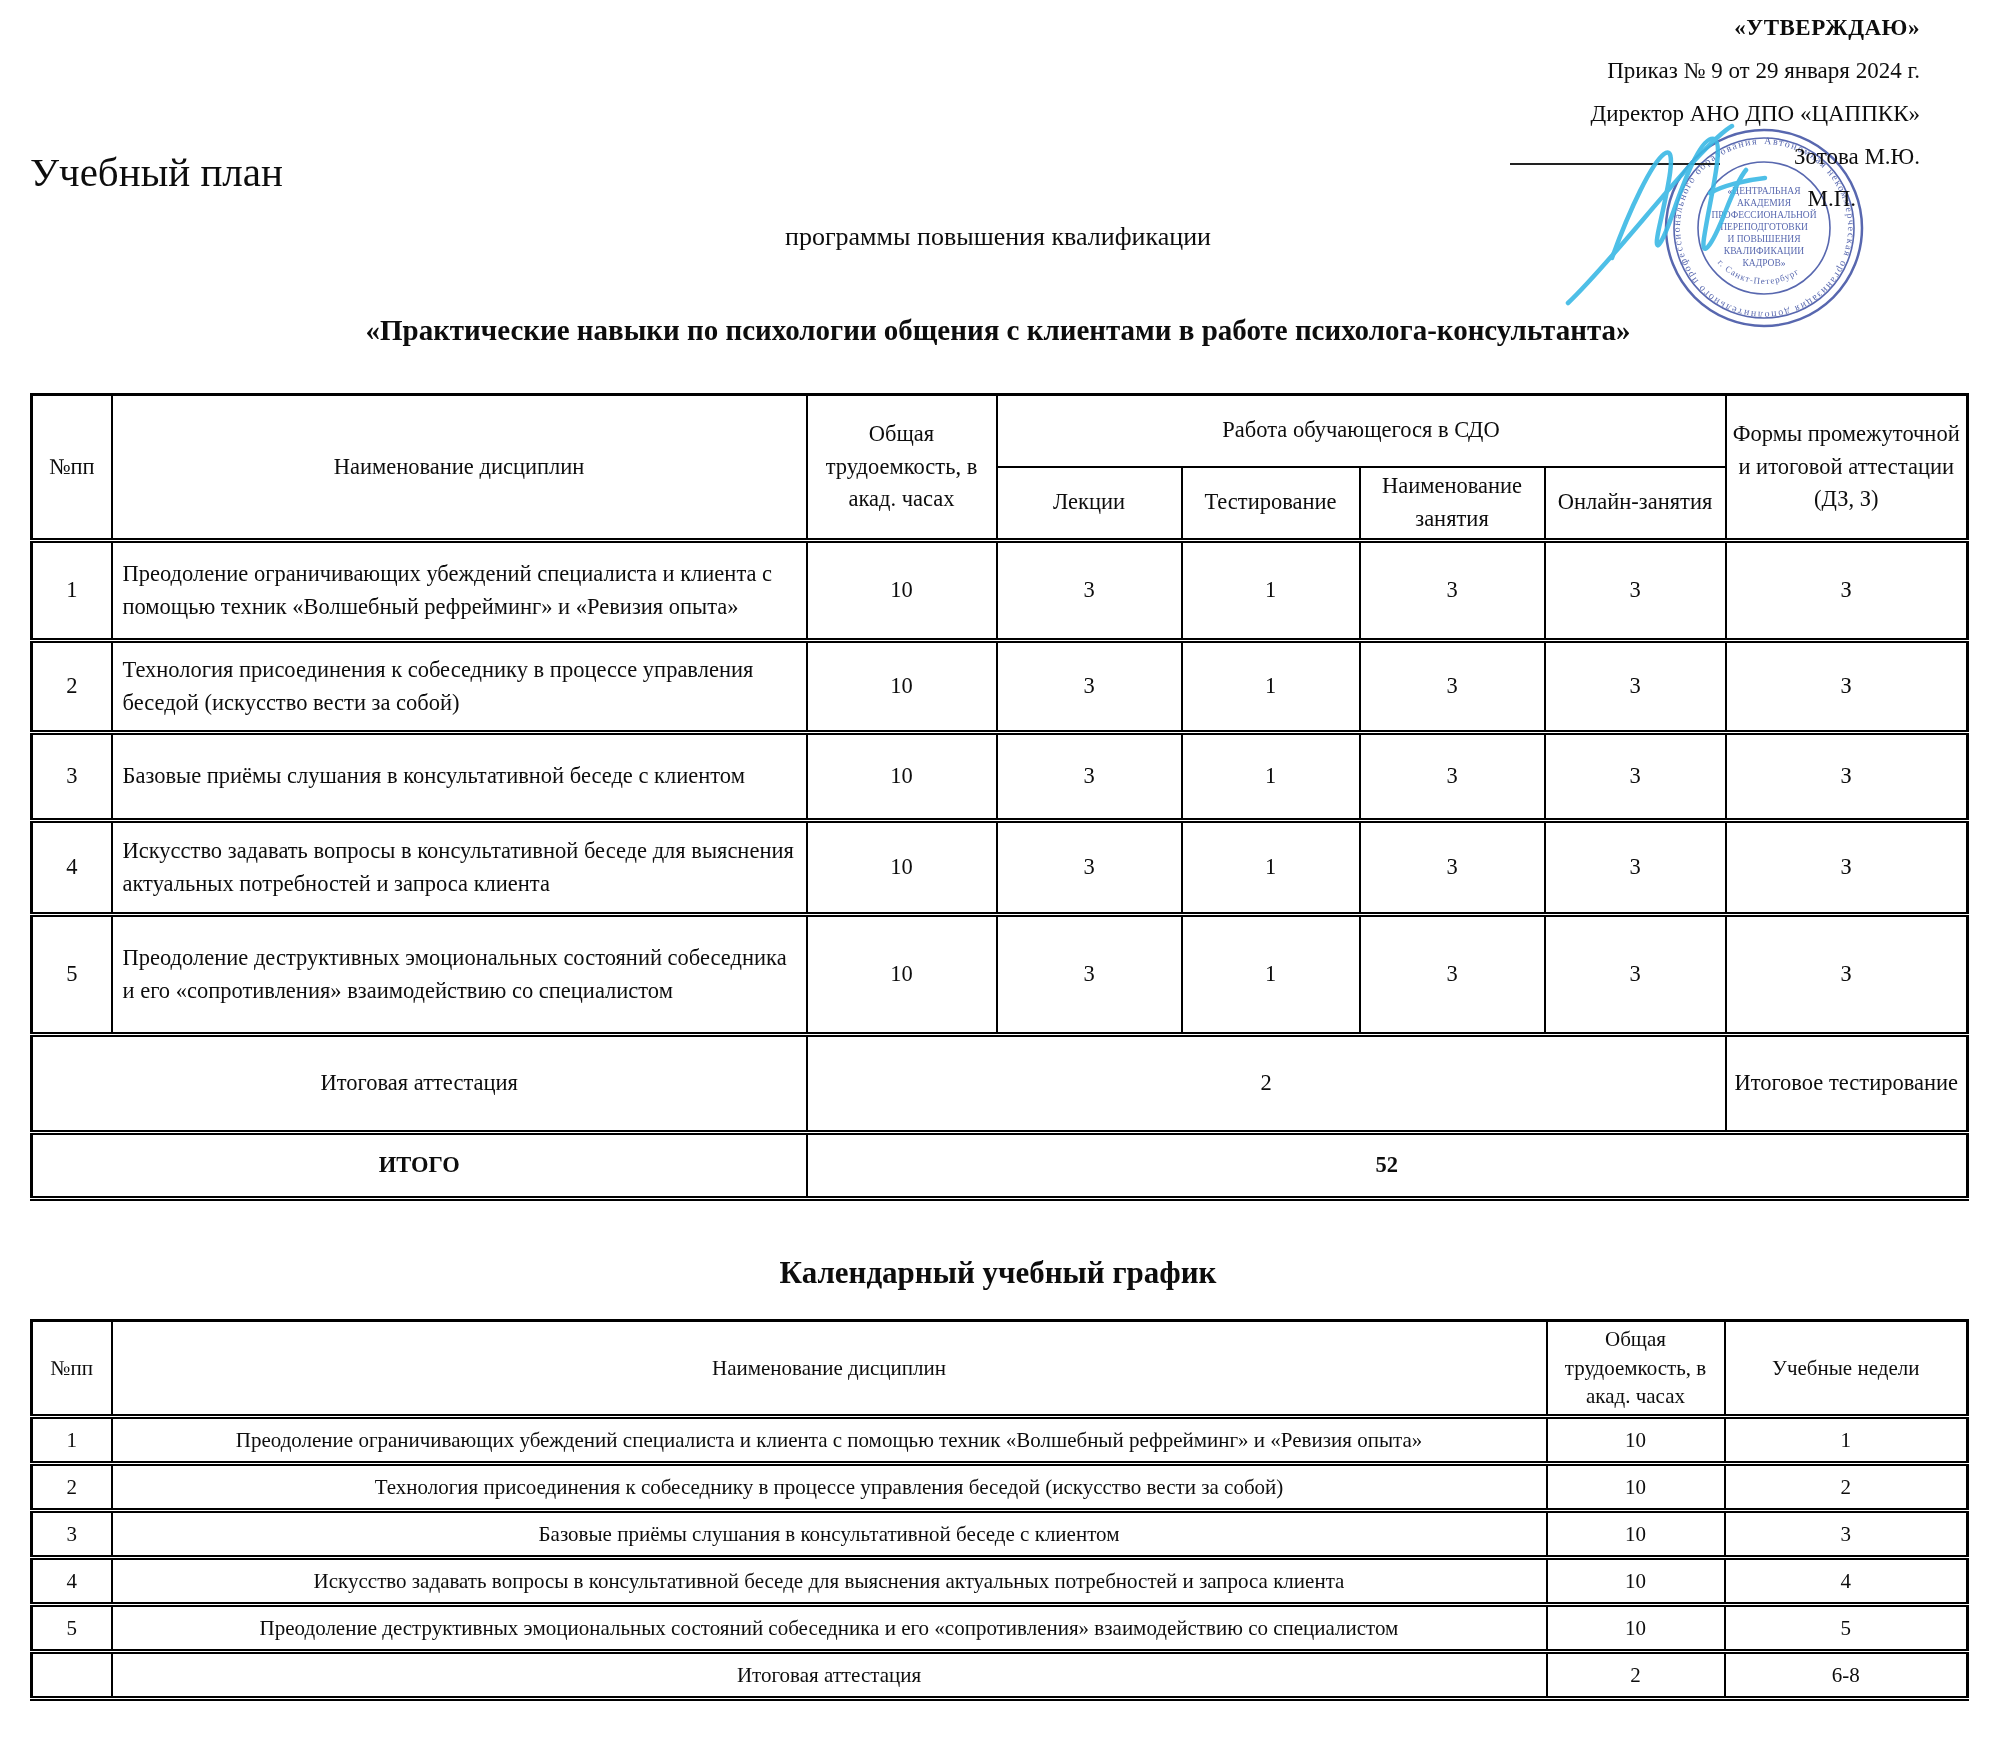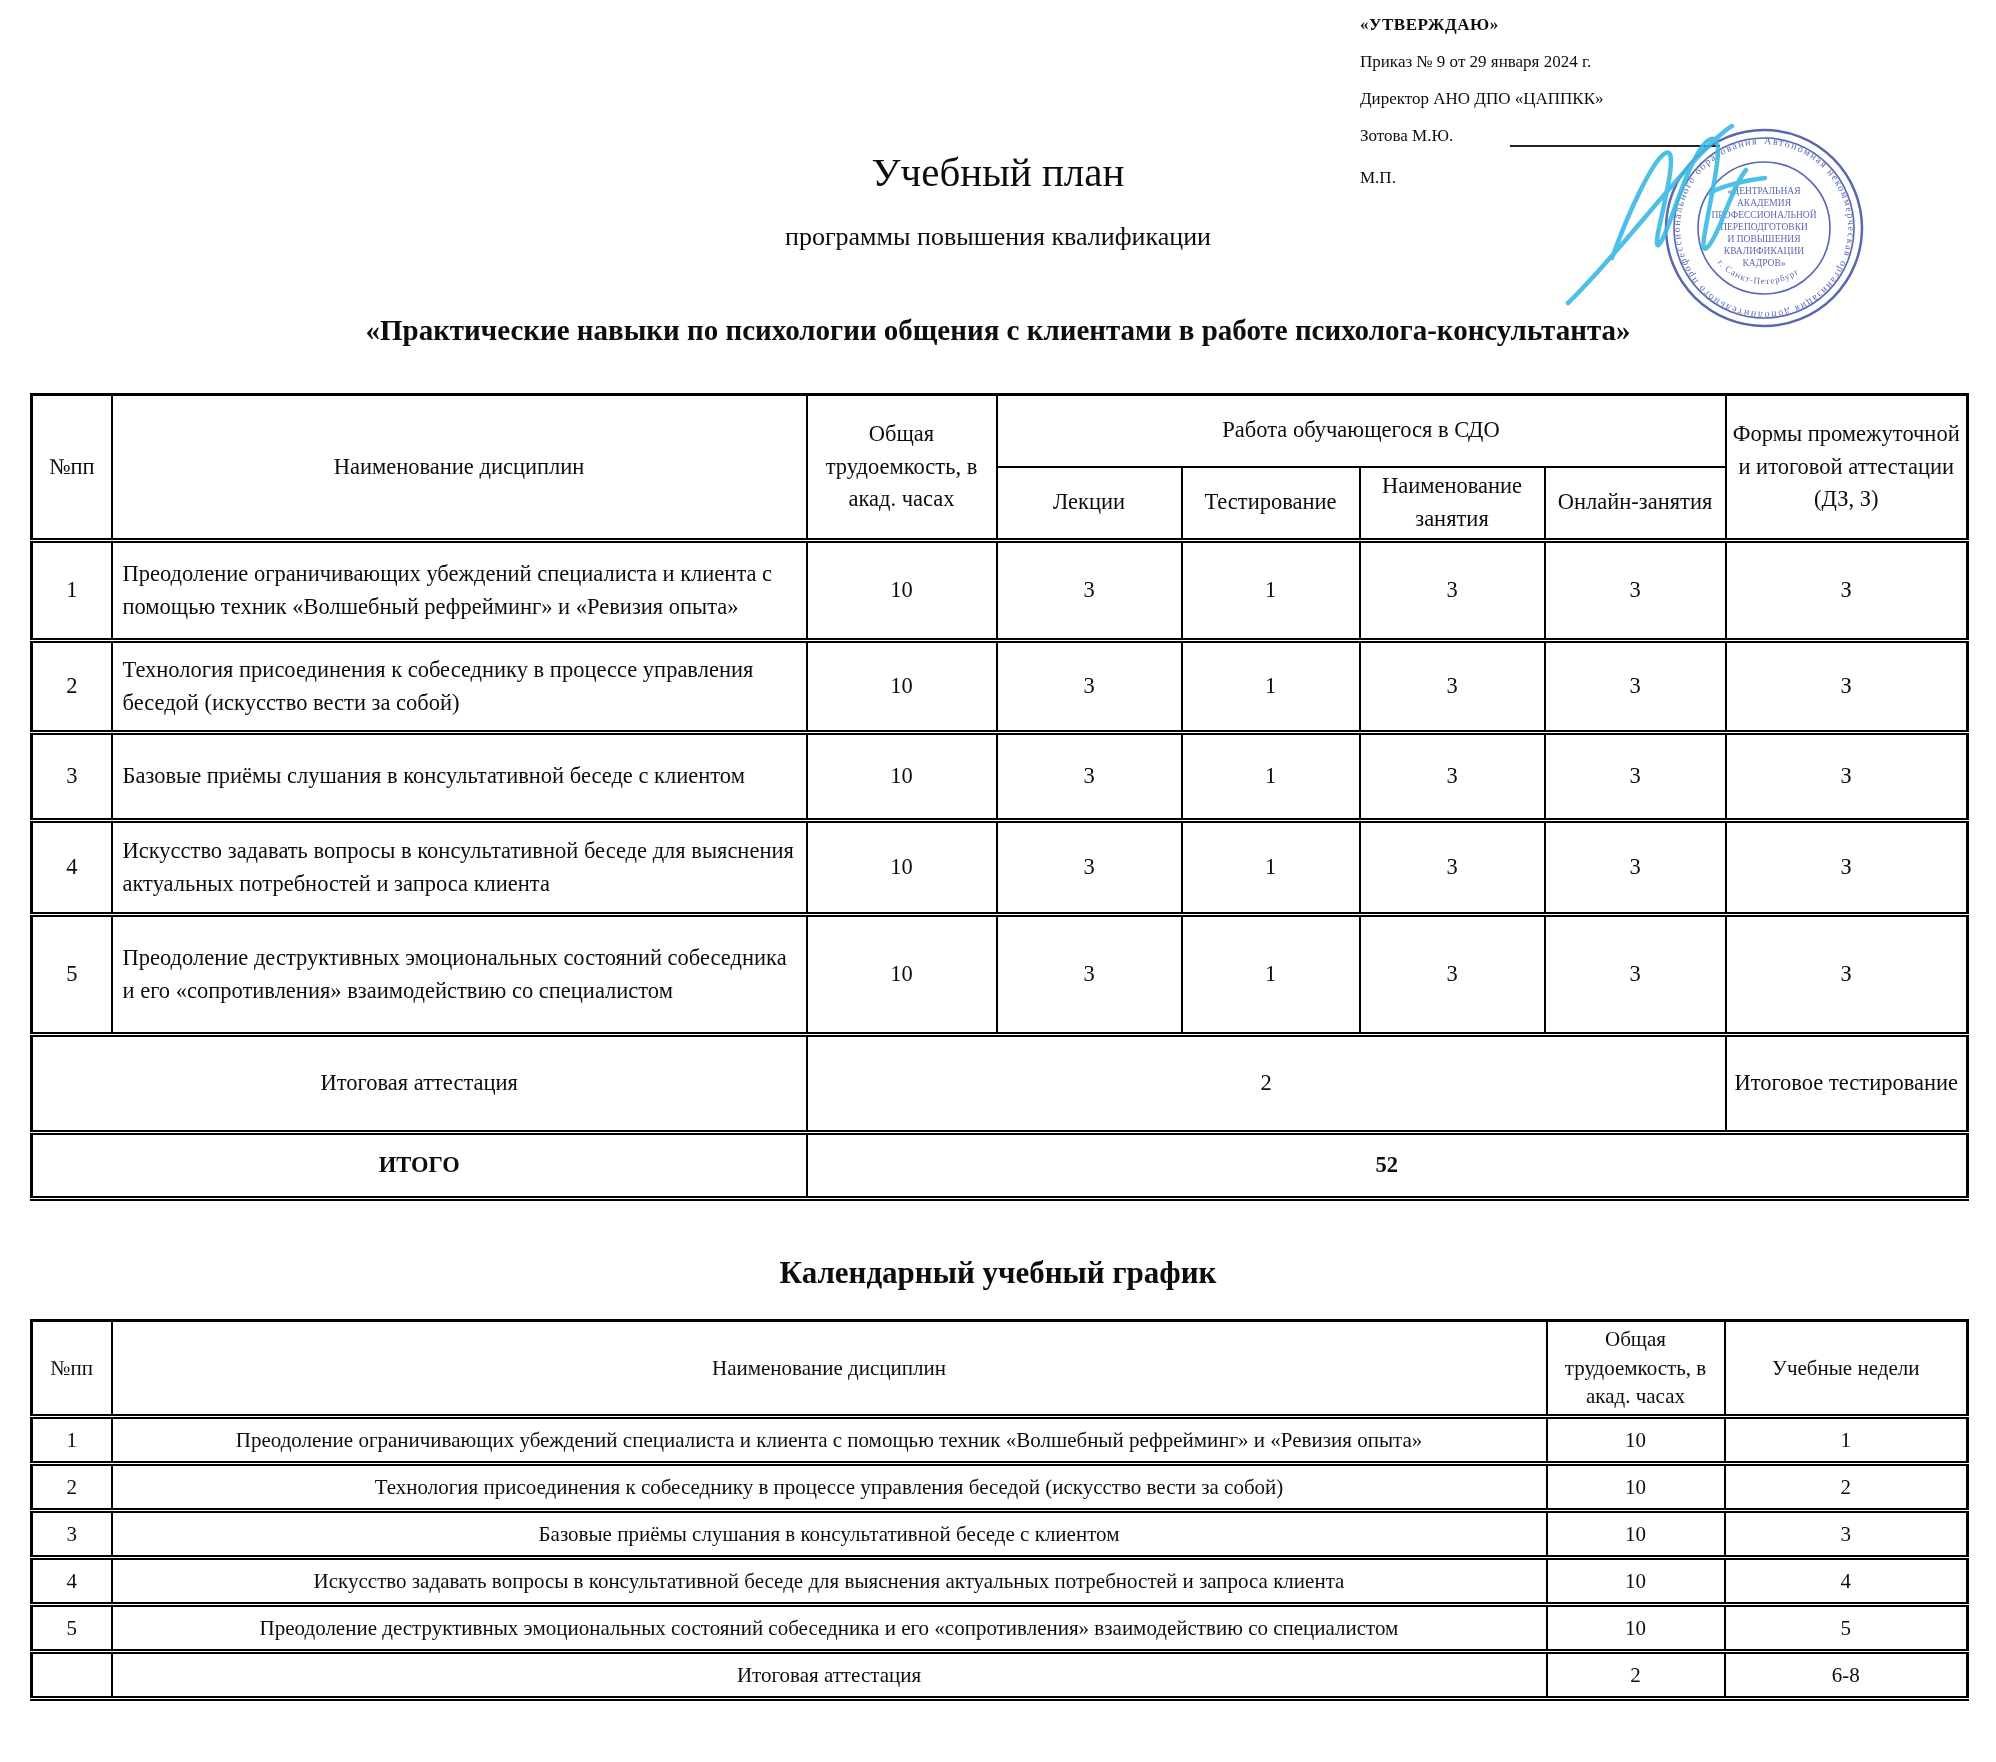--- a/index.html
+++ b/index.html
@@ -9,36 +9,36 @@
     background:#fff;
     font-family:"Liberation Serif","DejaVu Serif",serif;
     color:#0d0d0d;
     overflow:hidden;
   }
   .content{padding:0 30px;}
 
   
   .approval{
     position:absolute;top:16px;right:76px;width:560px;
-    font-size:17px;line-height:1.0;z-index:3;
+    text-align:right;font-size:23px;line-height:1.0;z-index:3;
   }
   .approval .ln{margin-bottom:20px;}
   .approve-label{font-weight:bold;letter-spacing:.5px;}
   .sig-row{position:relative;margin-bottom:16px;height:26px;}
   .sig-line{
     position:absolute;right:200px;bottom:6px;width:210px;height:0;
     border-bottom:2px solid #222;
   }
   .mp{padding-right:64px;}
   .stamp-svg{position:absolute;left:1658px;top:122px;z-index:2;opacity:.88;}
   .signature-svg{position:absolute;left:1560px;top:98px;z-index:4;}
 
   
   .doc-title{
-    padding-top:148px;margin:0;text-align:center;
+    padding-top:148px;margin:0;text-align:left;
     font-size:41px;font-weight:400;
   }
   .doc-subtitle{margin-top:26px;text-align:center;font-size:26px;font-family:Liberation Serif, serif;}
   .program-name{
     margin-top:62px;text-align:center;
     font-size:29px;font-weight:bold;
   }
 
   
   table{

